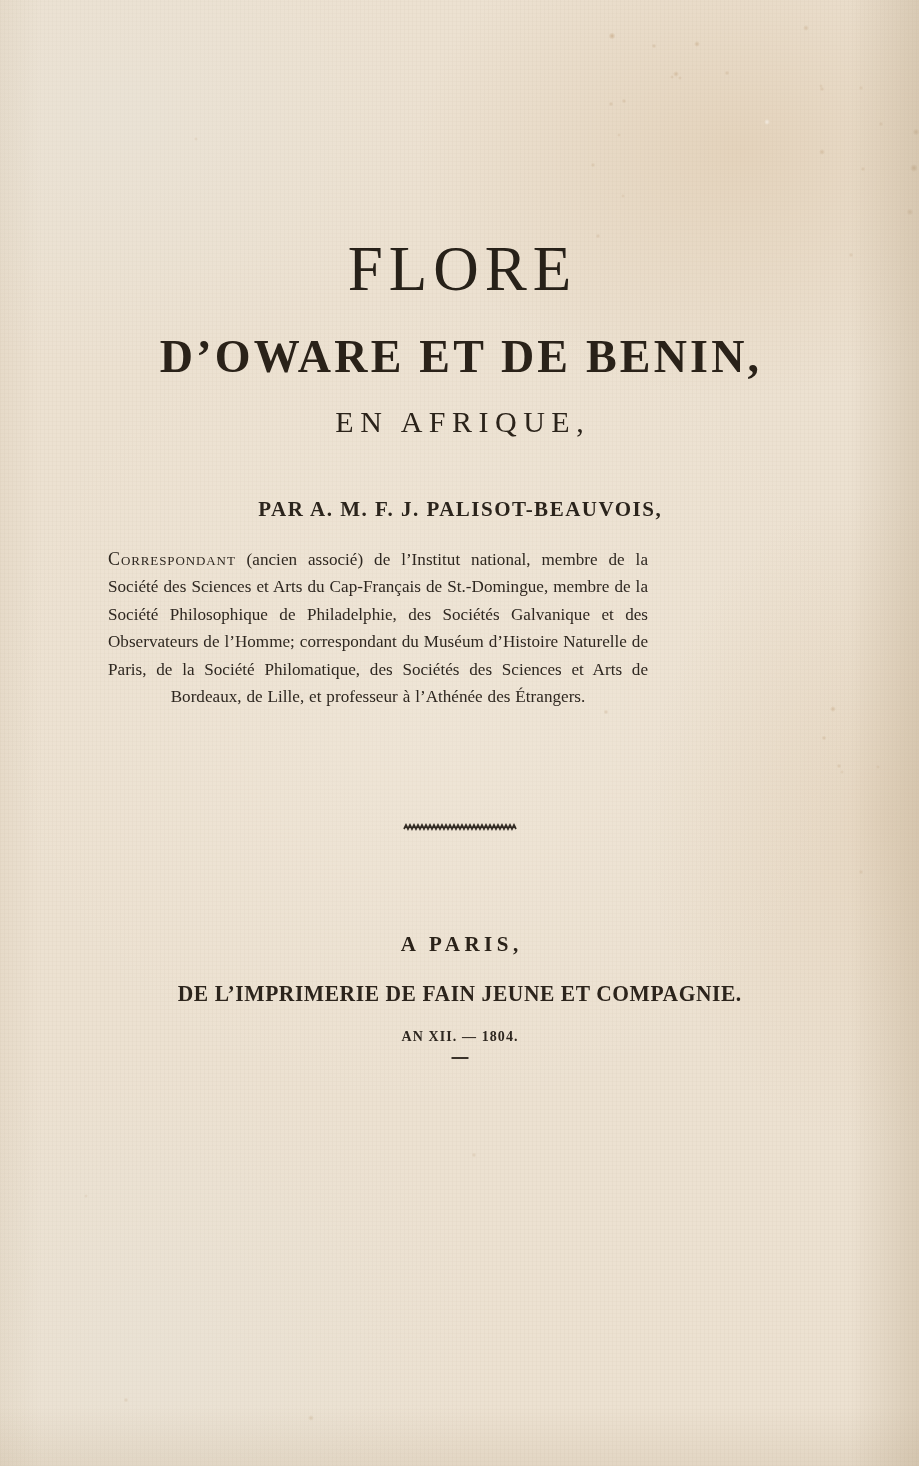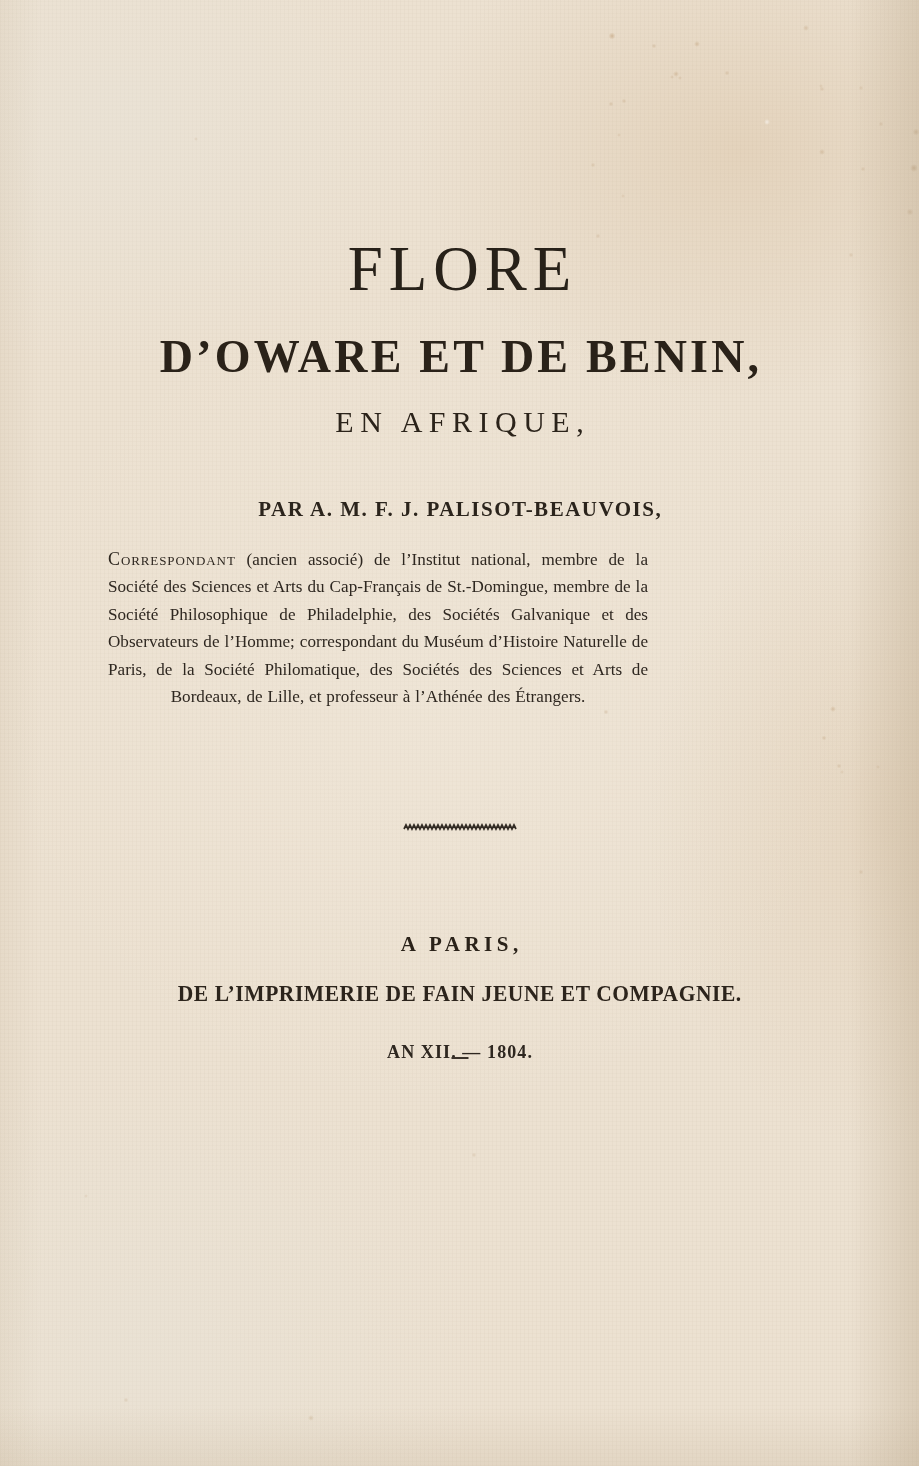--- a/index.html
+++ b/index.html
@@ -186,26 +186,25 @@
     font-size: 22.5px;
     letter-spacing: 0.6px;
     text-indent: 0.6px;
     font-weight: 700;
     color: #2c241c;
     transform: scaleX(0.955);
   }
 
   .imprint-year {
     top: 1029px;
-    font-size: 18px;
+    font-size: 14px;
     letter-spacing: 1.1px;
     text-indent: 1.1px;
     font-weight: 700;
     color: #2e2720;
-    margin-top: 13px;
   }
 
   .rule-short {
     position: absolute;
     left: 50%;
     transform: translateX(-50%);
     top: 1057px;
     width: 17px;
     height: 2px;
     background: #3a322a;

